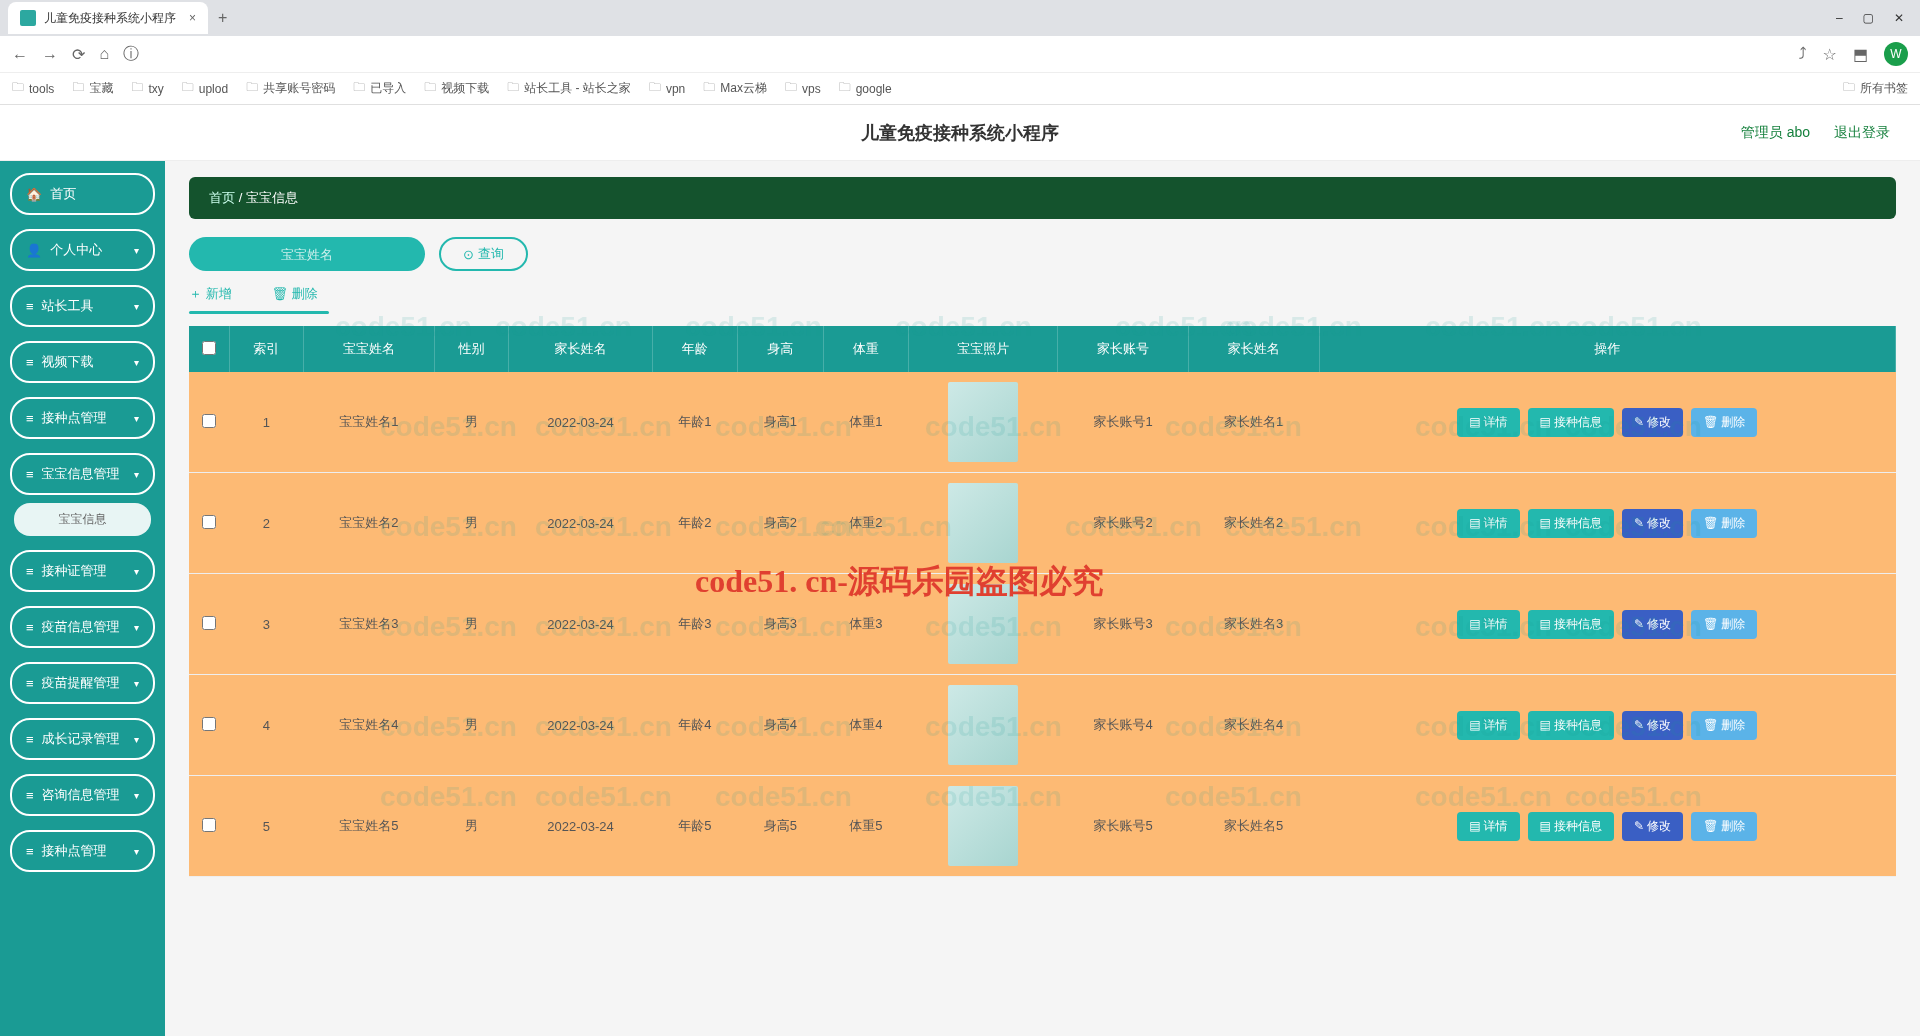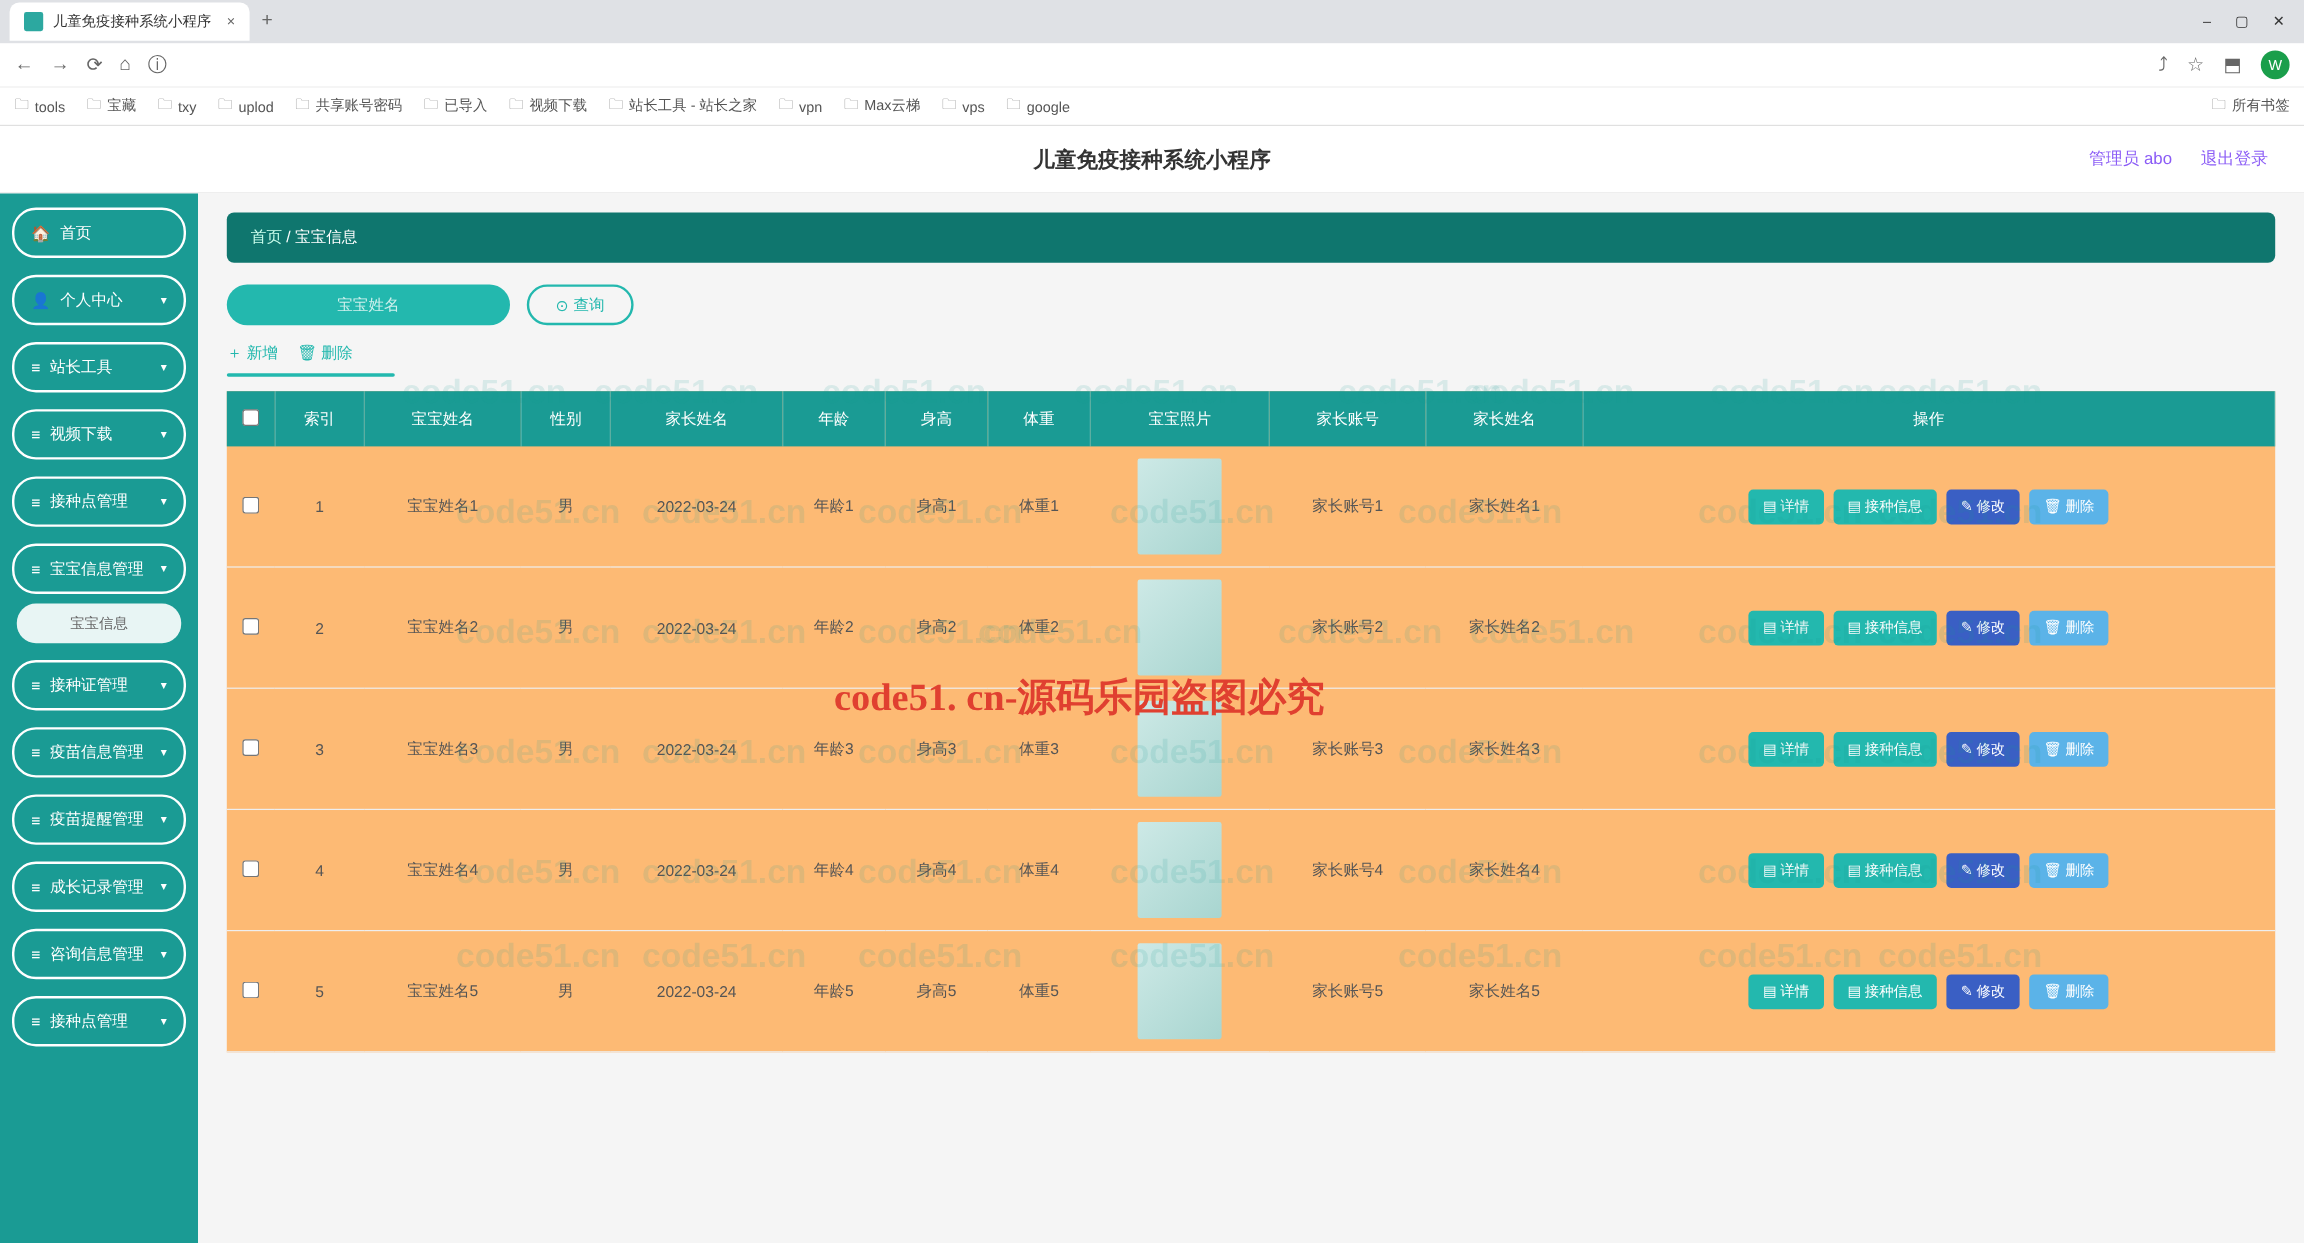--- a/index.html
+++ b/index.html
@@ -22,42 +22,42 @@
 .profile-badge { width: 24px; height: 24px; background: #1a9e4b; border-radius: 50%; color: #fff; font-size: 12px; display: flex; align-items: center; justify-content: center; }
 
 .bookmarks-bar { height: 32px; display: flex; align-items: center; padding: 0 12px; gap: 18px; font-size: 12px; color: #555; border-top: 1px solid #eee; }
 .bookmark { display: flex; align-items: center; gap: 5px; cursor: pointer; }
 .bookmark .folder { color: #888; }
 .all-bookmarks { margin-left: auto; }
 
 
 .app-header { height: 56px; background: #fff; display: flex; align-items: center; justify-content: center; position: relative; border-bottom: 1px solid #eee; }
 .app-title { font-size: 18px; font-weight: bold; color: #333; }
-.app-header-right { position: absolute; right: 30px; display: flex; gap: 24px; font-size: 14px; color: #8b5cf6; }
+.app-header-right { position: absolute; right: 30px; display: flex; gap: 24px; font-size: 14px; color: #15803d; }
 .app-header-right span { cursor: pointer; }
 
 
 .main { display: flex; height: calc(1036px - 36px - 36px - 32px - 56px); }
 
 .sidebar { width: 165px; background: #1a9b94; padding: 12px 10px; overflow-y: auto; }
 .side-item { background: #1a9b94; border: 2px solid #fff; border-radius: 20px; color: #fff; padding: 10px 14px; margin-bottom: 14px; font-size: 13px; display: flex; align-items: center; gap: 8px; cursor: pointer; position: relative; }
 .side-item .chev { margin-left: auto; font-size: 10px; }
 .side-subitem { background: #e8f5f4; color: #666; border-radius: 16px; padding: 8px 0; text-align: center; font-size: 12px; margin: -6px 4px 14px 4px; cursor: pointer; }
 
 .content { flex: 1; padding: 16px 24px; overflow-y: auto; position: relative; }
-.breadcrumb { background: #0f766e; color: #fff; padding: 12px 20px; border-radius: 6px; font-size: 13px; margin-bottom: 18px; }
+.breadcrumb { background: #14532d; color: #fff; padding: 12px 20px; border-radius: 6px; font-size: 13px; margin-bottom: 18px; }
 .breadcrumb a { color: #cfe; }
 
 .toolbar { display: flex; gap: 14px; align-items: center; margin-bottom: 14px; }
 .search-pill { background: #23b8ae; border-radius: 20px; padding: 8px 30px; min-width: 170px; }
 .search-pill input { background: transparent; border: none; color: #fff; outline: none; font-size: 13px; width: 100%; }
 .search-pill input::placeholder { color: #d0f0ed; text-align: center; }
 .search-btn { background: transparent; border: 2px solid #23b8ae; color: #23b8ae; border-radius: 18px; padding: 6px 22px; font-size: 13px; cursor: pointer; display: flex; align-items: center; gap: 4px; }
 
-.actions-row { display: flex; gap: 16px; font-size: 13px; color: #23b8ae; padding-bottom: 8px; }
+.actions-row { display: flex; gap: 40px; font-size: 13px; color: #23b8ae; padding-bottom: 8px; }
 .actions-row span { cursor: pointer; }
 .actions-underline { height: 3px; width: 140px; background: #23b8ae; border-radius: 2px; margin-bottom: 12px; }
 
 .data-table { width: 100%; border-collapse: collapse; background: #fdba74; font-size: 13px; }
 .data-table th { background: #1a9b94; color: #fff; padding: 14px 8px; font-weight: normal; text-align: center; border-right: 1px solid rgba(255,255,255,0.2); }
 .data-table td { padding: 10px 8px; text-align: center; color: #555; border-bottom: 1px solid #eee; }
 .data-table tbody tr { height: 100px; }
 .chk { width: 14px; height: 14px; }
 .photo-cell { width: 70px; height: 80px; background: linear-gradient(135deg,#cde9e6,#a8d5d0); margin: 0 auto; border-radius: 2px; }
 .row-actions { display: flex; flex-wrap: wrap; gap: 8px; justify-content: center; padding: 8px; }

